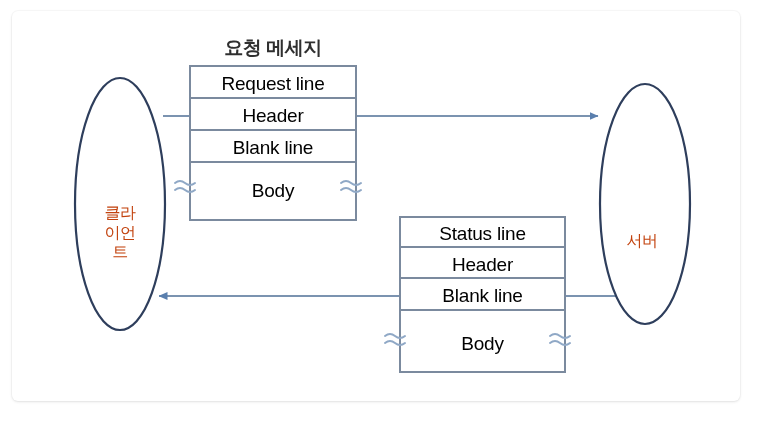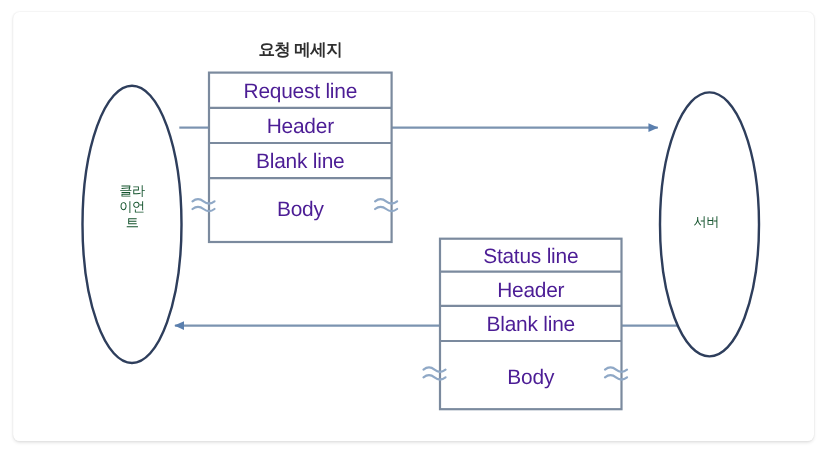--- a/index.html
+++ b/index.html
@@ -31,40 +31,41 @@
   }
   #canvas {
     position: absolute;
     left: 0;
     top: 0;
     width: 762px;
     height: 424px;
   }
   .lbl {
     position: absolute;
-    color: #4c1d95;
+    color: #000000;
     white-space: pre;
     line-height: 1;
     text-align: center;
   }
   .box-row-label {
     font-size: 19px;
     letter-spacing: -0.2px;
   }
   .title-label {
-    font-size: 15px;
+    font-size: 19px;
     font-weight: bold;
     color: #2f2f2f;
     letter-spacing: -0.5px;
   }
   .node-label {
-    font-size: 12px;
-    color: #14532d;
+    font-size: 16px;
+    color: #c2410c;
     line-height: 1.22;
     letter-spacing: -0.5px;
+    margin-top: 37px;
   }
 </style>
 </head>
 <body>
 
 <div id="screen">
 
   <div id="card"></div>
 
   <svg id="canvas" viewBox="0 0 762 424" xmlns="http://www.w3.org/2000/svg">

